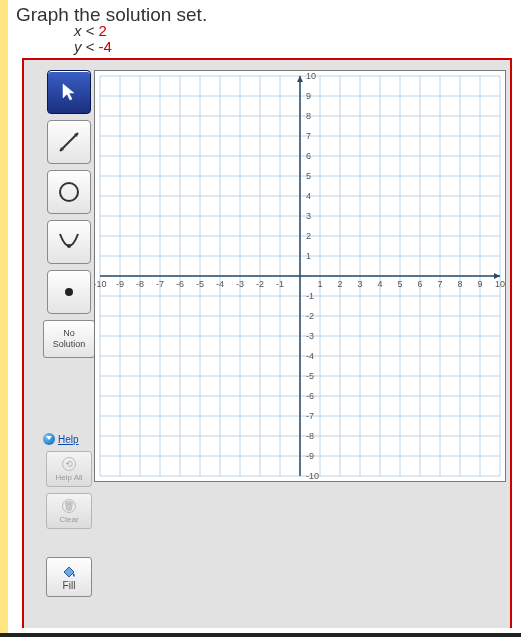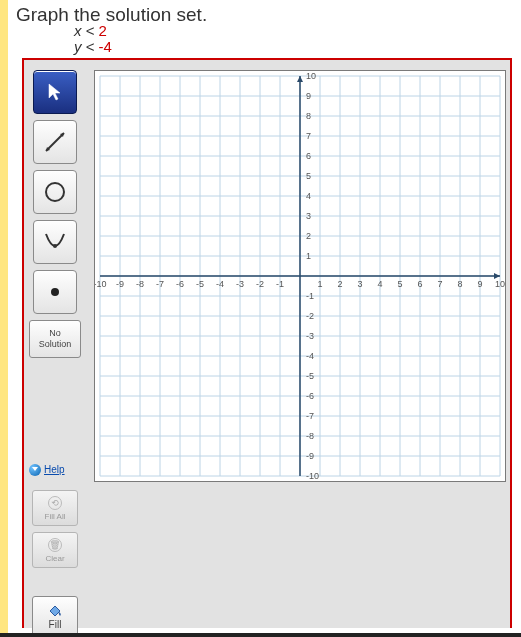--- a/index.html
+++ b/index.html
@@ -39,21 +39,21 @@
     left: 22px; top: 58px;
     width: 490px; height: 570px;
     border-top: 2px solid #c00;
     border-left: 2px solid #c00;
     border-right: 2px solid #c00;
     background: #e2e2e2;
   }
 
   .toolcol {
     position: absolute;
-    left: 2px; top: 10px;
+    left: 16px; top: 10px;
     width: 58px;
     display: flex;
     flex-direction: column;
     align-items: center;
     gap: 6px;
   }
   .tbtn {
     width: 44px; height: 44px;
     background: linear-gradient(#fefefe,#e4e4e4);
     border: 1px solid #8a8a8a;
@@ -74,23 +74,23 @@
     border-radius: 3px;
     font-size: 9px; color: #444;
     display: flex; align-items: center; justify-content: center;
     text-align: center; line-height: 11px;
     cursor: pointer;
   }
   .helpbtn {
     width: 52px; height: 20px;
     font-size: 10px; color: #0a4cae;
     text-decoration: underline;
-    display: flex; align-items: flex-start; gap: 3px;
+    display: flex; align-items: flex-end; gap: 3px;
     cursor: pointer;
-    margin-top: 100px;
+    margin-top: 61px;
   }
   .helpbtn .hicon {
     width: 12px; height: 12px; border-radius: 50%;
     background: radial-gradient(circle at 30% 30%, #6fc2ff, #0a63b0);
     position: relative;
   }
   .helpbtn .hicon::after{
     content:''; position:absolute; left:3px; top:3px;
     border-left:3px solid transparent; border-right:3px solid transparent;
     border-top:4px solid #fff;
@@ -192,21 +192,21 @@
       <span><span>No</span><br><span>Solution</span></span>
     </div>
 
     <div class="helpbtn">
       <span class="hicon"></span>
       <span>Help</span>
     </div>
 
     <div class="sqbtn">
       <span class="circ">⟲</span>
-      <span>Fill All</span>
+      <span>Help All</span>
     </div>
 
     <div class="sqbtn">
       <span class="circ">🗑</span>
       <span>Clear</span>
     </div>
 
     <div class="fillbtn">
       <svg width="16" height="14">
         <path d="M3 8 L8 3 L13 8 L8 13 Z" fill="#6fa8e6" stroke="#2a5aa0"></path>

